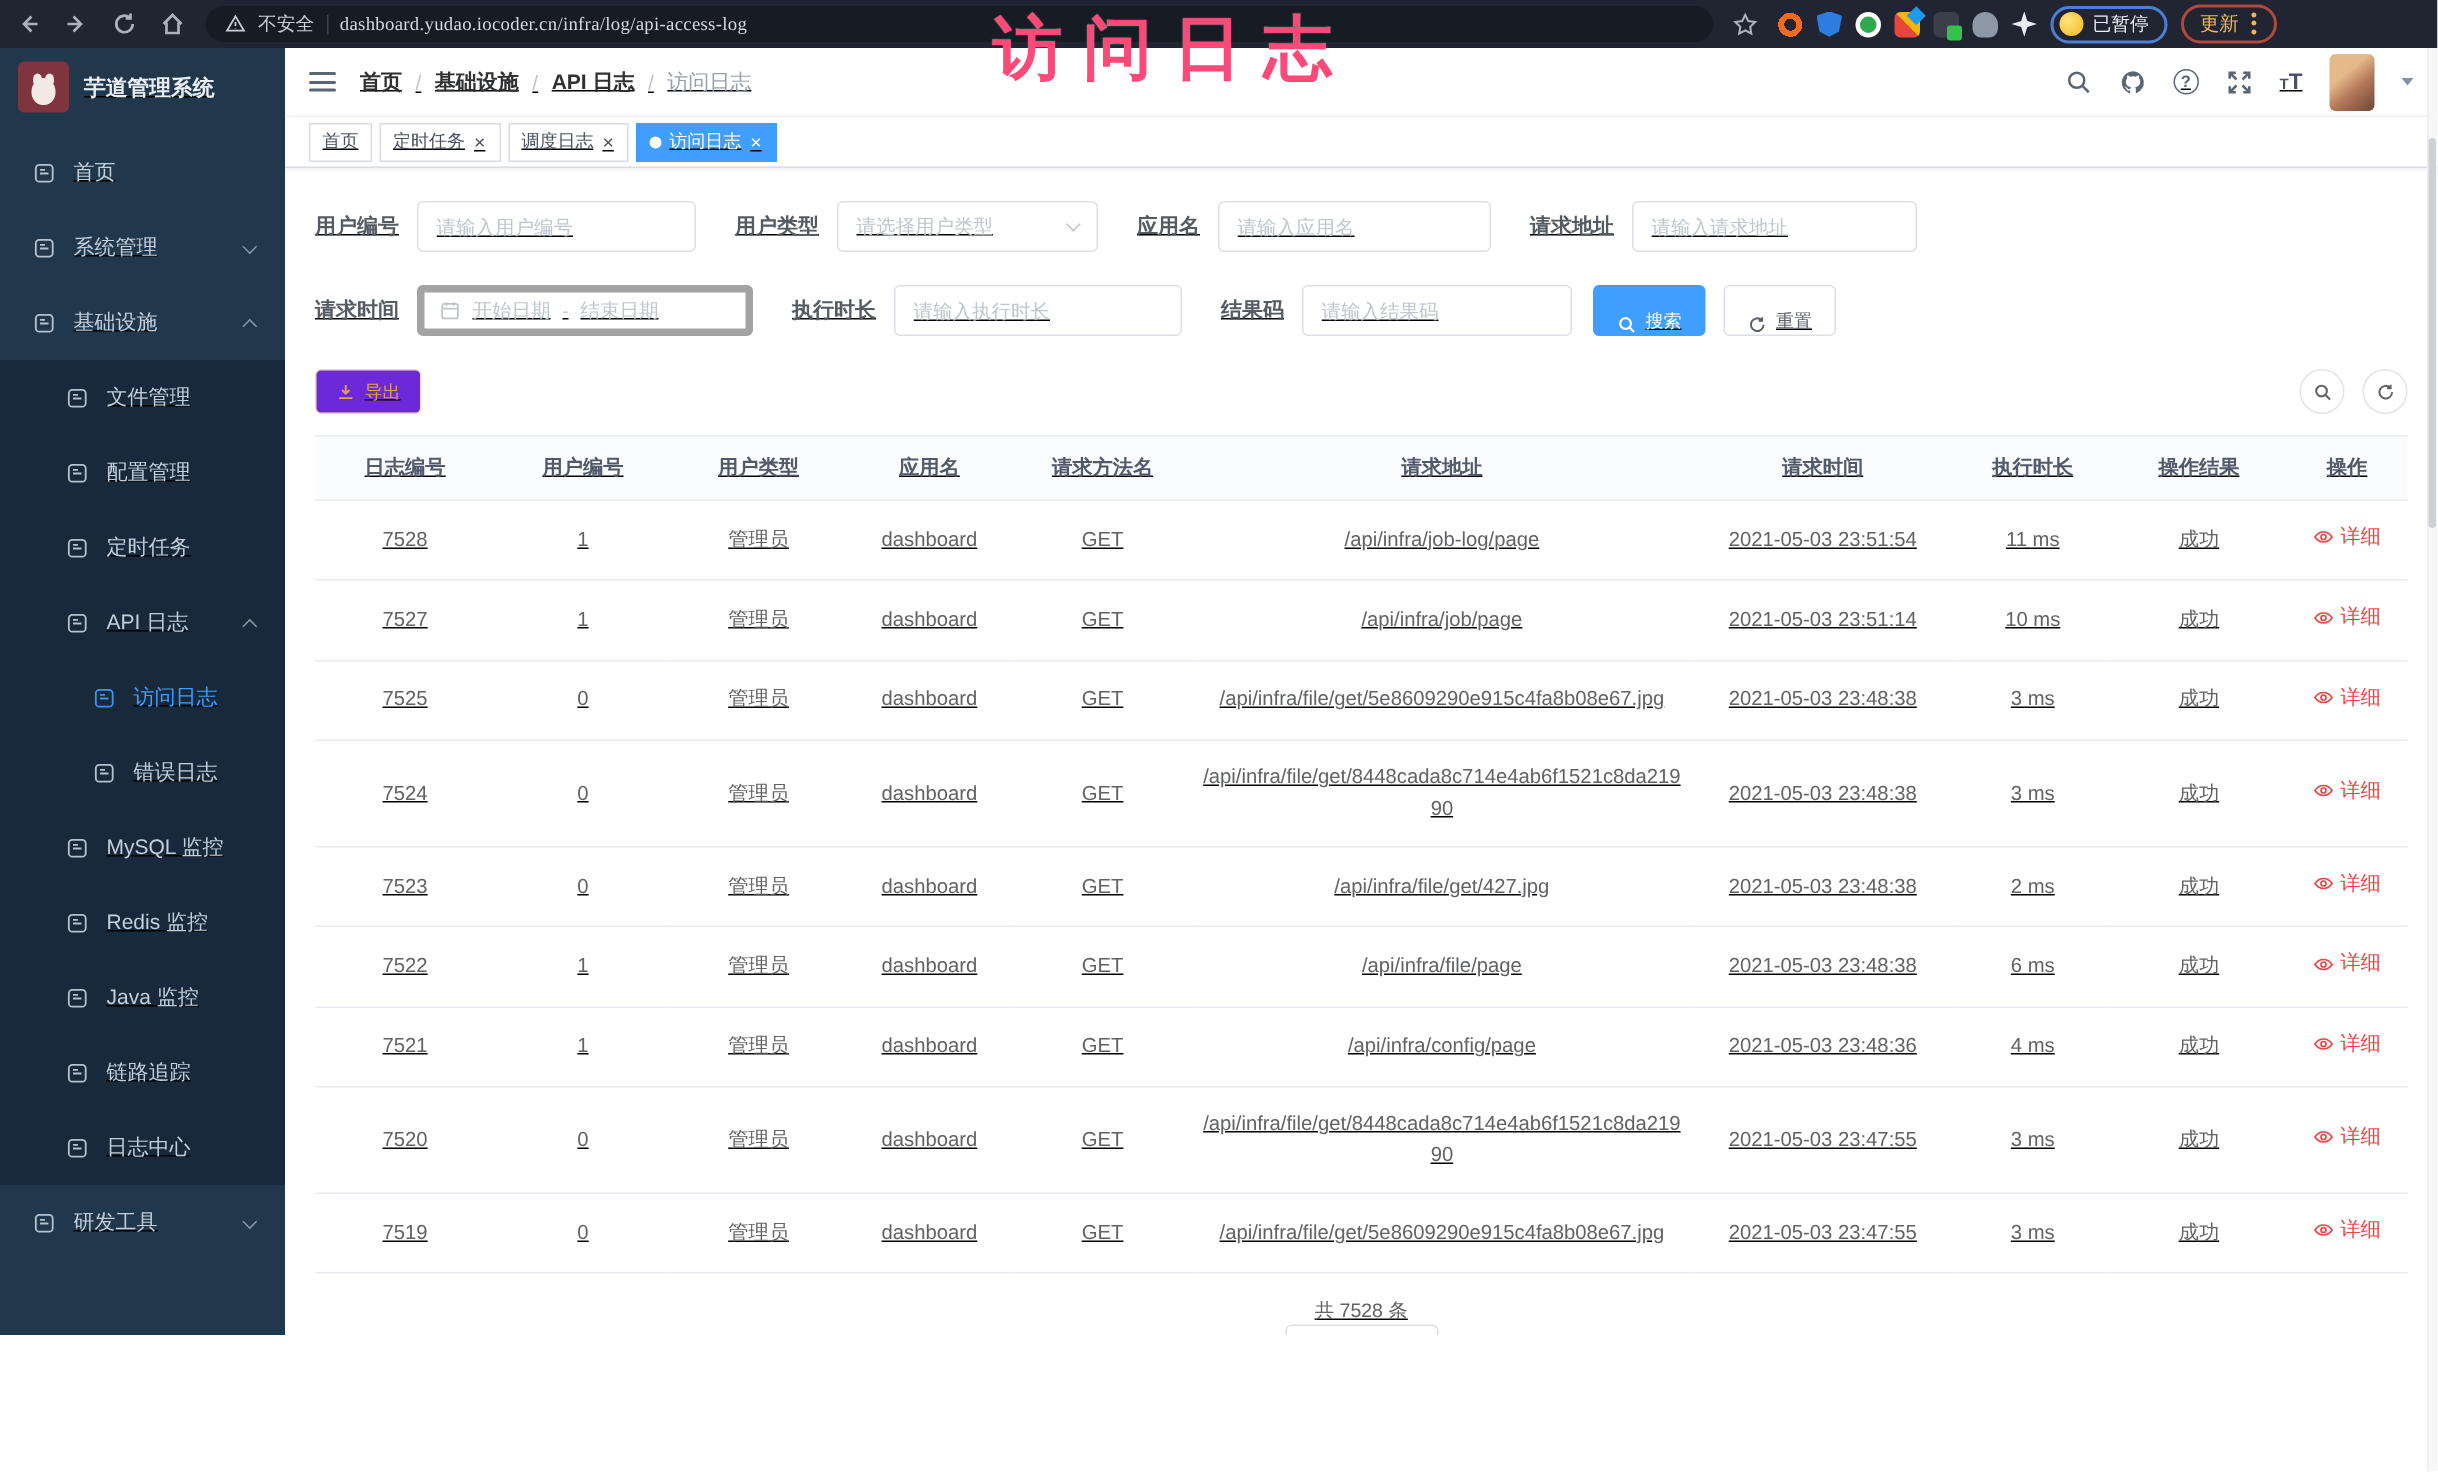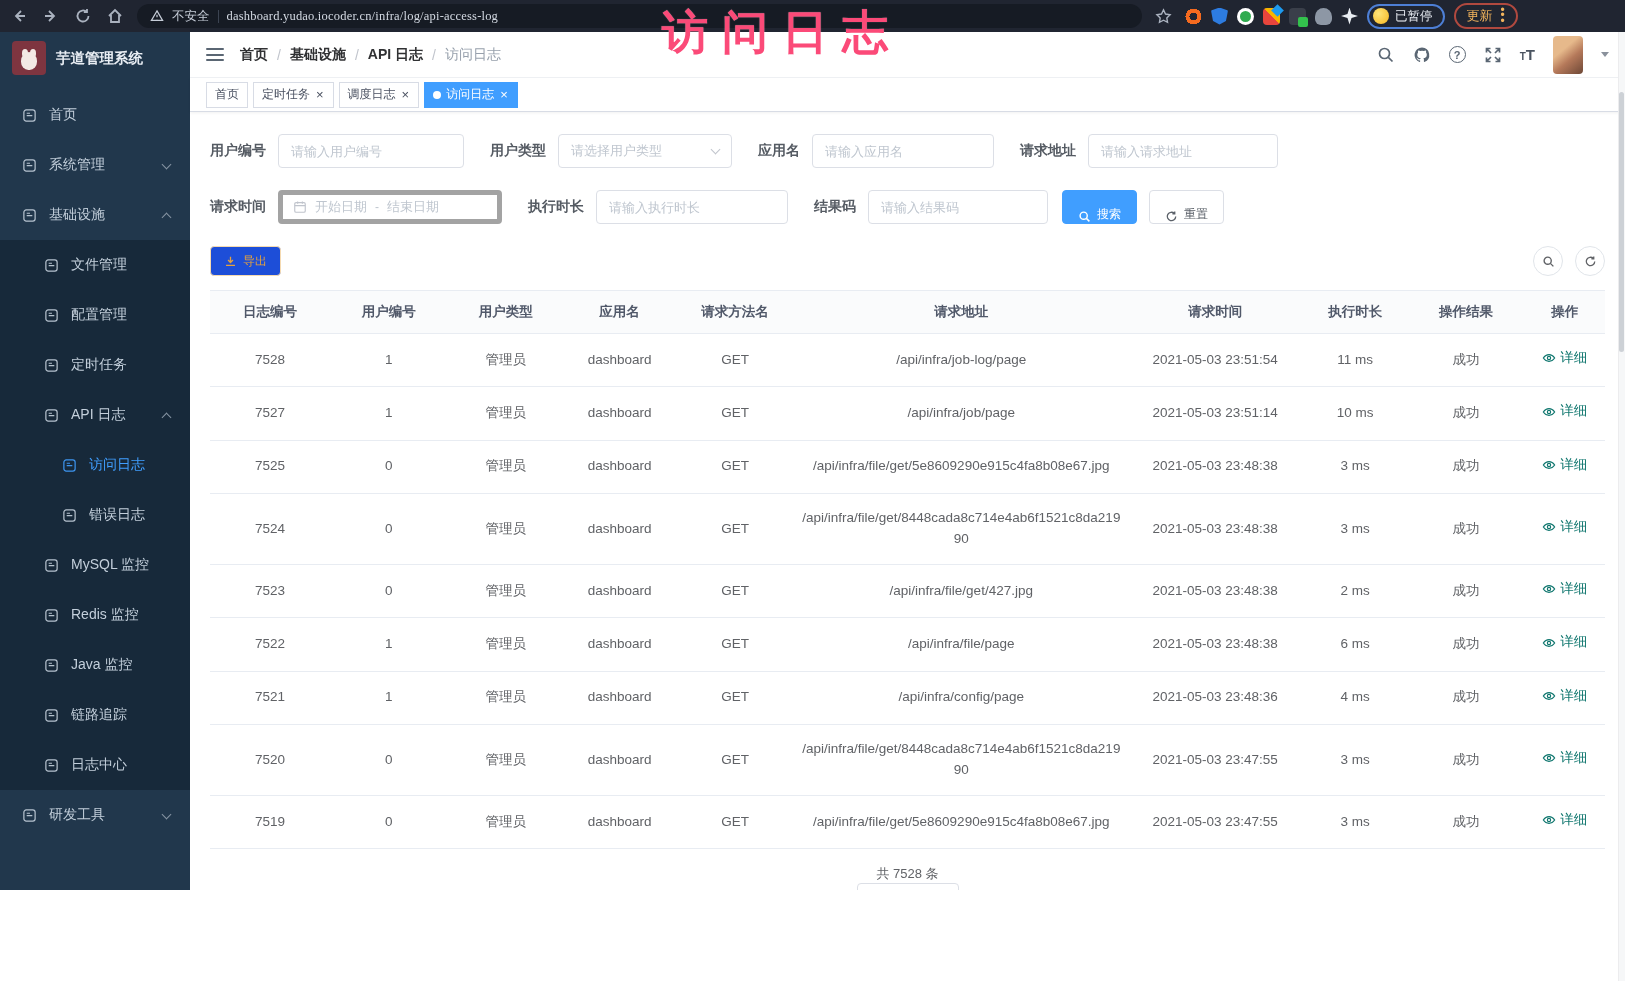--- a/index.html
+++ b/index.html
@@ -26,21 +26,21 @@
   .ext-dark{background:#3a3f4a;}
   .ext-dark::after{content:"";position:absolute;right:-2px;bottom:-2px;width:10px;height:10px;border-radius:2px;background:#33c24d;}
   .ext-ghost{background:#8d97a5;border-radius:50% 50% 35% 35%;}
   .ext-pin{background:#e9edf2;clip-path:polygon(50% 0,62% 38%,100% 50%,62% 62%,50% 100%,38% 62%,0 50%,38% 38%);}
   .paused-pill{display:flex;align-items:center;gap:6px;border:2px solid #4d7fd6;border-radius:14px;padding:2px 10px 2px 4px;color:#e9edf4;font-size:12.5px;cursor:pointer;flex:0 0 auto;}
   .emoji-face{width:16px;height:16px;border-radius:50%;background:radial-gradient(circle at 35% 35%,#ffe57a,#f6b61e);}
   .update-btn{display:flex;align-items:center;gap:8px;border:2px solid #b0493f;border-radius:14px;padding:2px 11px;color:#f2b45c;font-size:13px;cursor:pointer;flex:0 0 auto;}
   .kebab{color:#f2b45c;font-size:12px;letter-spacing:0;line-height:.45;display:inline-block;}
 
   
-  .app{display:flex;height:858px;}
+  .app{display:flex;height:858px;text-decoration:underline;}
   .sidebar{width:190px;background:#21374c;flex:0 0 190px;color:#c3cfdb;overflow:hidden;}
   .logo-row{height:52px;display:flex;align-items:center;gap:10px;padding:0 12px;cursor:pointer;}
   .logo-img{width:34px;height:34px;border-radius:4px;background:#7e3540;position:relative;overflow:hidden;flex:0 0 auto;}
   .logo-img::after{content:"";position:absolute;left:9px;top:11px;width:16px;height:18px;background:#f3e9e4;border-radius:50% 50% 46% 46%;box-shadow:-4px -8px 0 -5px #f3e9e4,4px -8px 0 -5px #f3e9e4;}
   .app-title{font-size:14.5px;font-weight:700;color:#e9eef4;white-space:nowrap;}
   .menu{padding-top:6px;}
   .menu-item{height:50px;display:flex;align-items:center;gap:12px;padding-left:22px;position:relative;font-size:14px;cursor:pointer;white-space:nowrap;}
   .menu-item.dark{background:#17293a;}
   .menu-item.lv2{padding-left:44px;}
   .menu-item.lv3{padding-left:62px;}
@@ -87,29 +87,29 @@
   .daterange{width:224px;height:34px;border:5px solid #a3a3a3;border-radius:4px;display:flex;align-items:center;padding:0 10px;gap:8px;cursor:pointer;}
   .daterange .cal{width:14px;height:14px;color:#c0c4cc;flex:0 0 auto;}
   .drtext{font-size:13px;color:#bfc6cf;white-space:nowrap;}
   .drsep{font-size:12px;color:#bfc6cf;}
   .btn{height:34px;display:inline-flex;align-items:flex-end;gap:6px;border-radius:4px;padding:0 15px;font-size:12px;cursor:pointer;white-space:nowrap;}
   .btn-primary{background:#409EFF;border:1px solid #409EFF;color:#fff;margin-left:14px;}
   .btn-plain{background:#fff;border:1px solid #dcdfe6;color:#5a6068;margin-left:12px;}
   .bicon13{width:13px;height:13px;color:currentColor;}
 
   .toolbar{display:flex;align-items:center;justify-content:space-between;margin-bottom:14px;}
-  .btn-export{height:30px;display:inline-flex;align-items:center;gap:6px;border-radius:4px;padding:0 13px;font-size:12px;cursor:pointer;background:#1d4ed8;border:1px solid #f5dab1;color:#e6a23c;}
+  .btn-export{height:30px;display:inline-flex;align-items:center;gap:6px;border-radius:4px;padding:0 13px;font-size:12px;cursor:pointer;background:#6d28d9;border:1px solid #f5dab1;color:#e6a23c;}
   .tool-circles{display:flex;gap:12px;}
   .circle-btn{width:30px;height:30px;border-radius:50%;border:1px solid #e1e5ea;background:#fff;display:flex;align-items:center;justify-content:center;color:#606266;cursor:pointer;}
   .circle-btn svg{width:13px;height:13px;}
 
   table.log{width:100%;border-collapse:collapse;font-size:13.5px;color:#606266;table-layout:fixed;}
   table.log th{padding:12px 4px;font-weight:600;color:#51596a;background:#fafbfc;border-top:1px solid #e8ecf2;border-bottom:1px solid #e8ecf2;text-align:center;white-space:nowrap;}
   table.log td{padding:14px 4px;border-bottom:1px solid #e8ecf2;text-align:center;line-height:1.55;word-break:break-all;}
-  .detail-link{color:#0f766e;display:inline-flex;align-items:center;gap:4px;cursor:pointer;justify-content:center;}
+  .detail-link{color:#ef4444;display:inline-flex;align-items:center;gap:4px;cursor:pointer;justify-content:center;}
   .detail-link svg{width:14px;height:14px;}
 
   .pagination{display:flex;align-items:center;justify-content:flex-end;margin:16px 0 0;font-size:13px;color:#606266;padding-bottom:24px;flex-direction:column;}
   .psize{width:102px;height:28px;border:1px solid #dcdfe6;border-radius:4px;display:flex;align-items:center;justify-content:space-between;padding:0 10px;margin:0 14px 0 14px;cursor:pointer;color:#606266;background:#fff;}
   .pbtn{min-width:28px;height:28px;background:#f4f4f5;border:none;border-radius:3px;margin:0 4px;color:#606266;font-size:13px;cursor:pointer;display:inline-flex;align-items:center;justify-content:center;font-family:inherit;padding:0 5px;}
   .pbtn.active{background:#409EFF;color:#fff;font-weight:600;}
   .pbtn.ellipsis{background:transparent;letter-spacing:1px;color:#7a828c;}
   .pbtn svg{width:11px;height:11px;}
   .goto-label{margin-left:10px;}
   .goto-input{width:42px;height:28px;border:1px solid #dcdfe6;border-radius:4px;text-align:center;margin:0 8px;font-size:13px;color:#606266;outline:none;font-family:inherit;}

